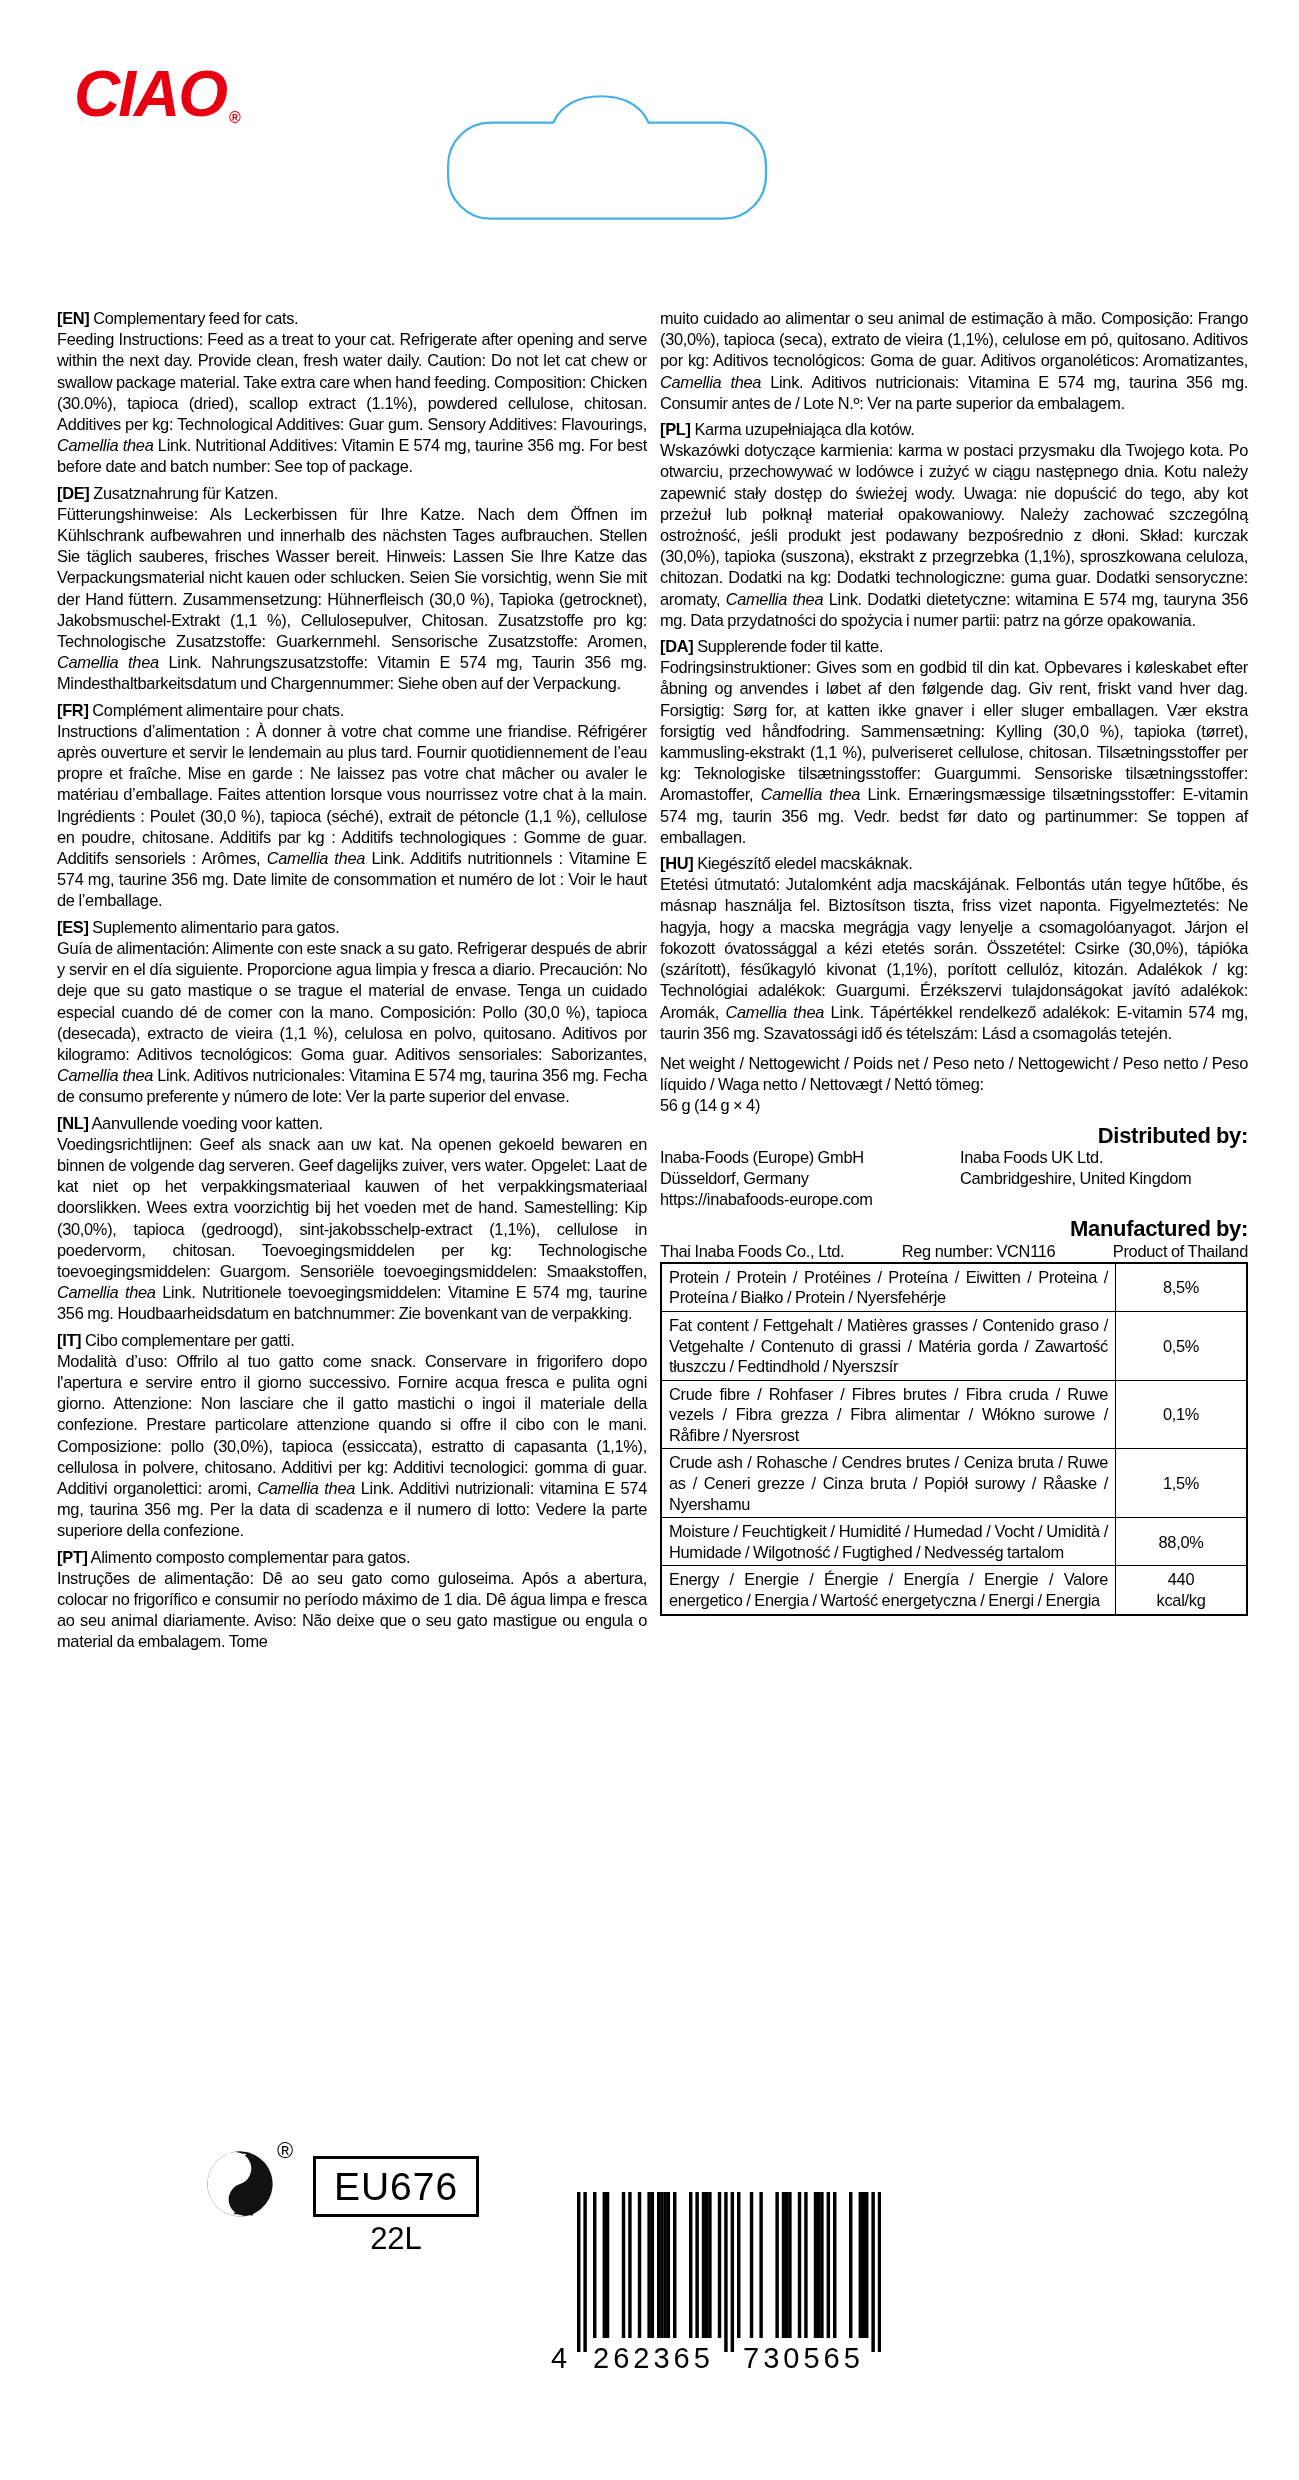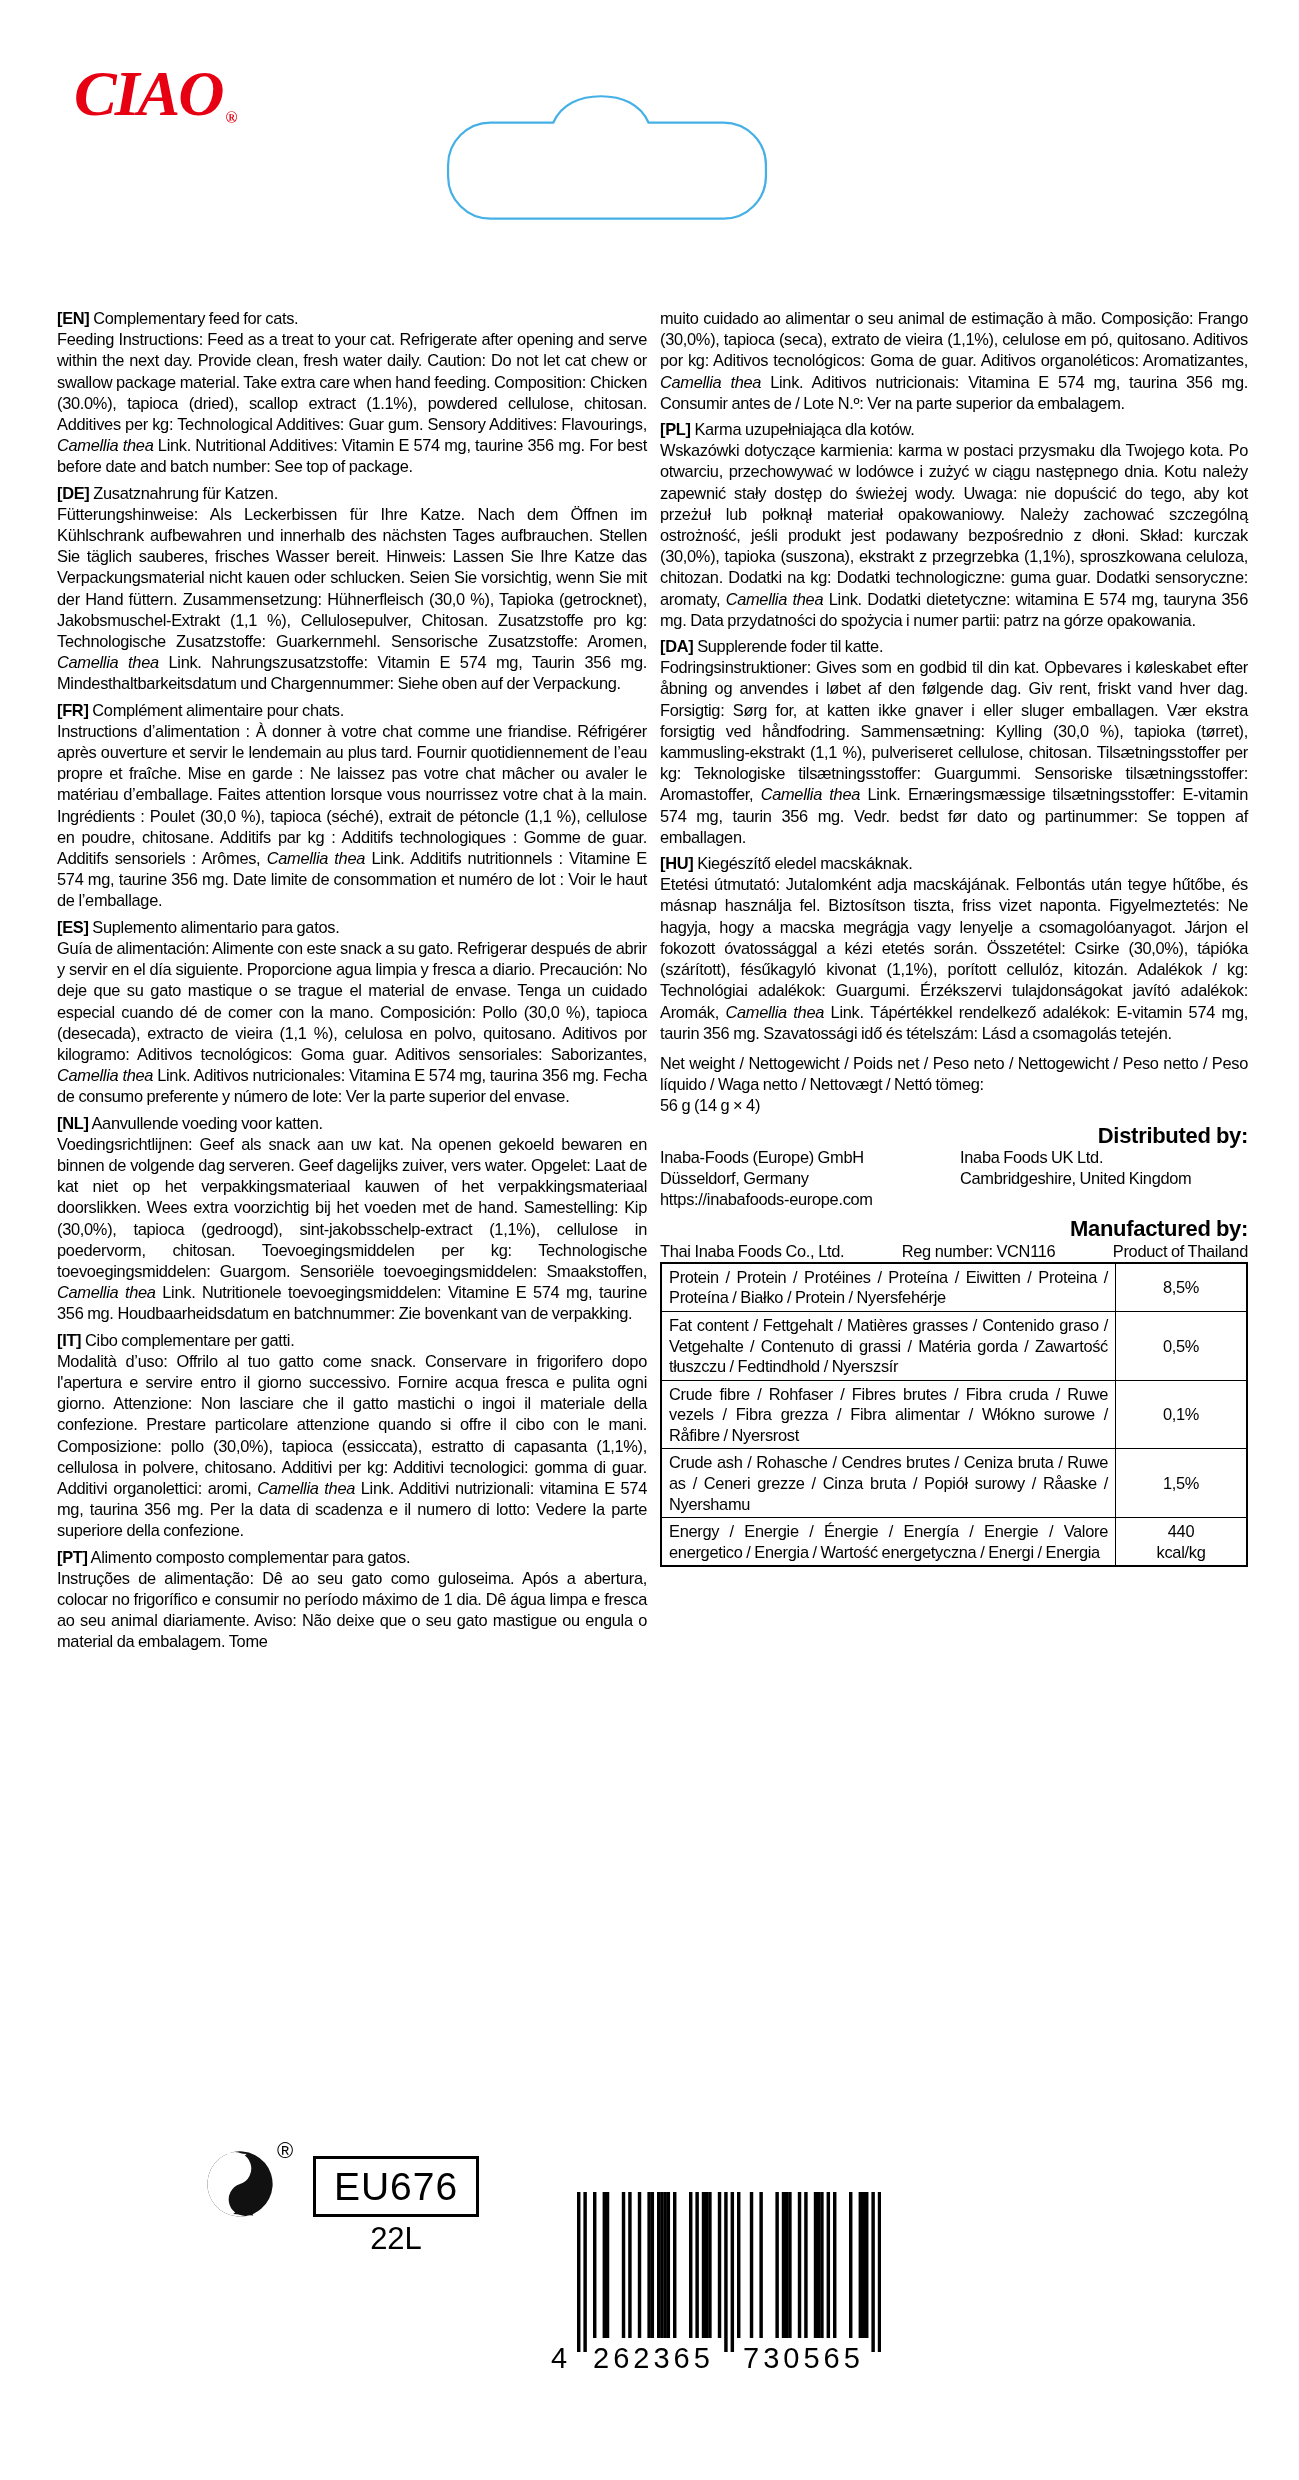--- a/index.html
+++ b/index.html
@@ -1,21 +1,21 @@
 <!DOCTYPE html>
 <html><head>
 <meta charset="utf-8">
 <style>
   html,body{margin:0;padding:0;background:#fff;}
   .page{position:relative;width:1299px;height:2480px;background:#fff;overflow:hidden;
         font-family:"Liberation Sans",sans-serif;color:#000;}
 
   
   .logo{position:absolute;left:74px;top:62px;display:flex;align-items:flex-end;
-        font-family:Liberation Serif, serif;font-style:italic;font-weight:700;
+        font-family:Liberation Sans, sans-serif;font-style:italic;font-weight:700;
         font-size:64px;line-height:1;color:#e60012;letter-spacing:-2px;}
   .logo .reg{font-size:16px;letter-spacing:0;margin-left:3px;margin-bottom:0px;font-style:normal;}
 
   .diecut{position:absolute;left:442px;top:94px;}
 
   
   .col{position:absolute;top:308px;font-size:16.4px;line-height:21.2px;
        text-align:justify;letter-spacing:-0.3px;word-spacing:-0.5px;}
   #col-left{left:57px;width:590px;}
   #col-right{left:660px;width:588px;}
@@ -168,20 +168,24 @@
   <tr>
     <td class="lbl">Crude fibre / Rohfaser / Fibres brutes / Fibra cruda / Ruwe vezels / Fibra grezza / Fibra alimentar / Włókno surowe / Råfibre / Nyersrost</td>
     <td class="val">0,1%</td>
   </tr>
 
   <tr>
     <td class="lbl">Crude ash / Rohasche / Cendres brutes / Ceniza bruta / Ruwe as / Ceneri grezze / Cinza bruta / Popiół surowy / Råaske / Nyershamu</td>
     <td class="val">1,5%</td>
   </tr>
 
+  <tr>
+    <td class="lbl">Moisture / Feuchtigkeit / Humidité / Humedad / Vocht / Umidità / Humidade / Wilgotność / Fugtighed / Nedvesség tartalom</td>
+    <td class="val">88,0%</td>
+  </tr>
 
   <tr>
     <td class="lbl">Energy / Energie / Énergie / Energía / Energie / Valore energetico / Energia / Wartość energetyczna / Energi / Energia</td>
     <td class="val">440
 kcal/kg</td>
   </tr>
 </tbody>
     </table>
   </div>
 

